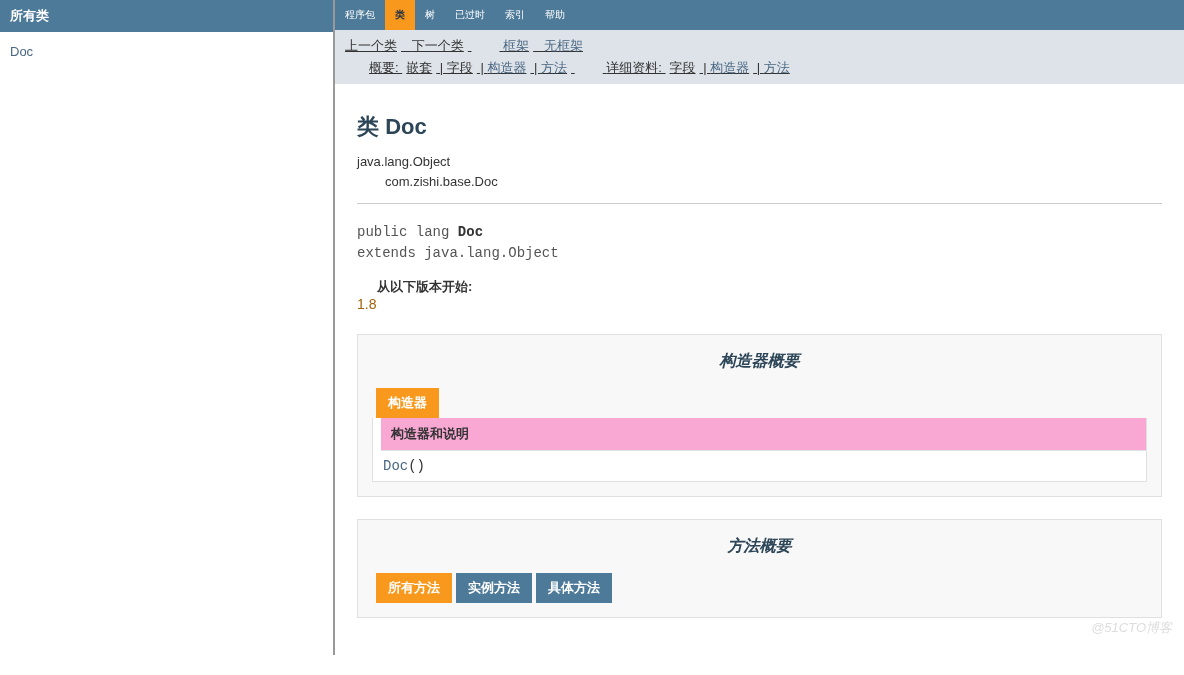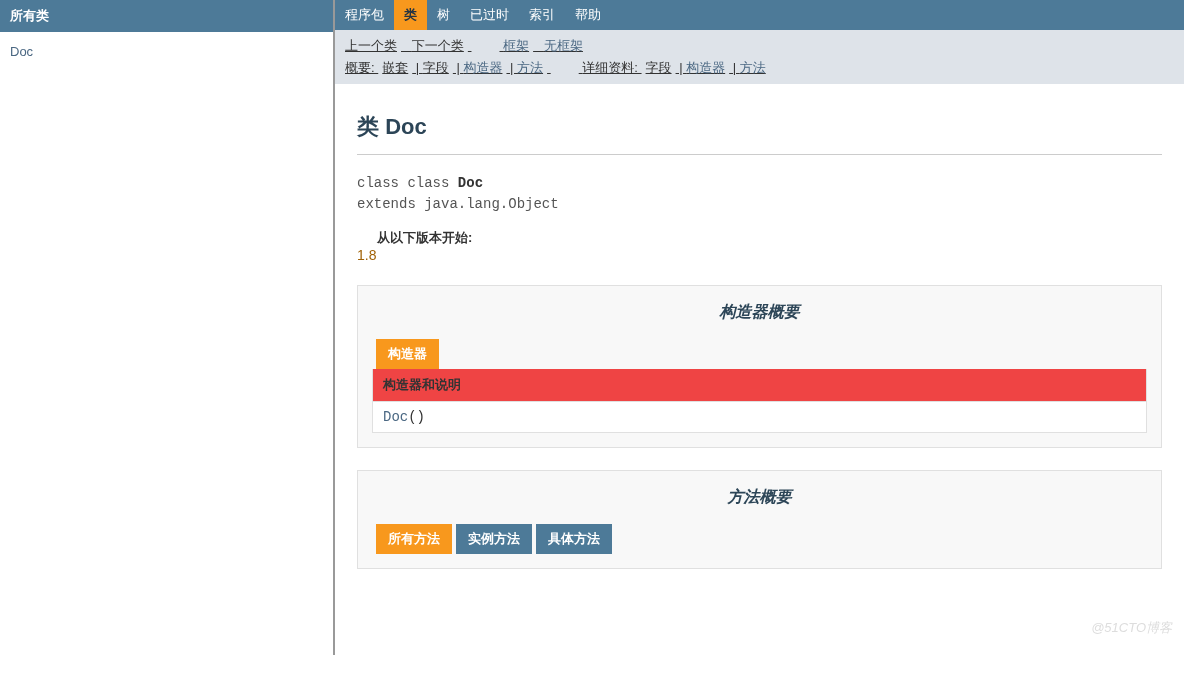--- a/index.html
+++ b/index.html
@@ -4,21 +4,21 @@
 <style>
   * { box-sizing: border-box; margin: 0; padding: 0; }
   body { font-family: Arial, "Microsoft YaHei", sans-serif; font-size: 13px; color: #333; }
   .wrap { display: flex; width: 1184px; height: 655px; overflow: hidden; }
   .left { width: 335px; border-right: 2px solid #999; display: flex; flex-direction: column; }
   .left-head { background: #4d7a98; color: #fff; font-weight: bold; font-size: 13px; padding: 7px 10px; }
   .left-body { padding: 12px 10px; }
   .left-body a { color: #4a6782; text-decoration: none; }
   .right { flex: 1; display: flex; flex-direction: column; overflow: hidden; position: relative; }
   .topnav { background: #4d7a98; color: #fff; display: flex; align-items: stretch; height: 30px; }
-  .topnav .item { padding: 6px 10px; font-size: 13px; cursor: pointer; display: flex; align-items: center; color: #fff; }
+  .topnav .item { padding: 6px 10px; font-size: 10px; cursor: pointer; display: flex; align-items: center; color: #fff; }
   .topnav .item.active { background: #f8981d; color: #253442; font-weight: bold; }
   .subnav { background: #dee3e9; padding: 7px 10px; font-size: 13px; }
   .subnav .row { margin-bottom: 4px; text-decoration: underline; }
   .subnav span, .subnav a { margin-right: 4px; }
   a.lnk { color: #4a6782; text-decoration: none; cursor: pointer; }
   .gap { display:inline-block; width: 24px; }
   .content { padding: 18px 22px 0 22px; overflow-y: auto; flex: 1; }
   .pkg { font-size: 13px; color: #333; }
   .title { font-size: 22px; font-weight: bold; color: #2c4557; margin: 10px 0 10px 0; }
   .inherit { font-size: 13px; line-height: 1.5; margin-bottom: 12px; }
@@ -28,21 +28,21 @@
   .sig b { color: #333; }
   .since-lbl { font-weight: bold; font-size: 13px; margin-top: 14px; display:block;margin-left:20px; }
   .since-val { font-family: Liberation Sans, sans-serif; font-size: 14px; color: #a16207; }
   .block { background: #f8f8f8; border: 1px solid #e0e0e0; padding: 16px 14px 14px 14px; margin-top: 22px; }
   .block h3 { font-style: italic; font-weight: bold; font-size: 16px; color: #2c4557; margin-bottom: 16px; text-align: center; }
   .tabrow { display: flex; gap: 4px; margin-left: 4px; }
   .tab { padding: 6px 12px; font-size: 13px; font-weight: bold; cursor: pointer; }
   .tab.active { background: #f8981d; color: #fff; }
   .tab.inactive { background: #4d7a98; color: #fff; }
   .tbl { border: 1px solid #e0e0e0; border-top: none; background: #fff; }
-  .tbl .th { background: #ef4444; padding: 7px 10px; font-size: 13px; font-weight: bold; border-bottom: 1px solid #e0e0e0; }
+  .tbl .th { background: #f9a8d4; padding: 7px 10px; font-size: 13px; font-weight: bold; border-bottom: 1px solid #e0e0e0; margin-left: 8px; }
   .tbl .td { padding: 7px 10px; font-family: "Courier New", monospace; font-size: 14px; }
   .tbl .td a { color: #4a6782; text-decoration: none; }
   .watermark { position: absolute; bottom: 18px; right: 12px; color: #ddd; font-style: italic; font-size: 13px; pointer-events: none; }
 </style>
 </head>
 <body>
 
 <div class="wrap">
   <div class="left">
     <div class="left-head">所有类</div>
@@ -64,36 +64,38 @@
     <div class="subnav">
       <div class="row">
         <span>上一个类</span>
         &nbsp;
         <span>下一个类</span>
         <span class="gap"></span>
         <a class="lnk">框架</a>
         &nbsp;
         <a class="lnk">无框架</a>
       </div>
-      <div class="row" style="margin-bottom:0;">
+      <div class="row" style="margin-bottom:0;margin-left:24px;">
         <span>概要: </span><span>嵌套</span> | <span>字段</span> | <a class="lnk">构造器</a> | <a class="lnk">方法</a>
         <span class="gap"></span>
         <span>详细资料: </span><span>字段</span> | <a class="lnk">构造器</a> | <a class="lnk">方法</a>
       </div>
     </div>
 
     <div class="content">
       <h2 class="title"><span>类 </span><span>Doc</span></h2>
 
       <div class="inherit">
+        <div>java.lang.Object</div>
+        <div class="l2">com.zishi.base.Doc</div>
       </div>
       <hr>
 
       <div class="sig">
-        <span>class class </span><b>Doc</b><br>
+        <span>public lang </span><b>Doc</b><br>
         <span>extends java.lang.Object</span>
       </div>
 
       <span class="since-lbl">从以下版本开始:</span>
       <div class="since-val">1.8</div>
 
       <div class="block">
         <h3>构造器概要</h3>
         <div class="tabrow">
           <div class="tab active">构造器</div>

